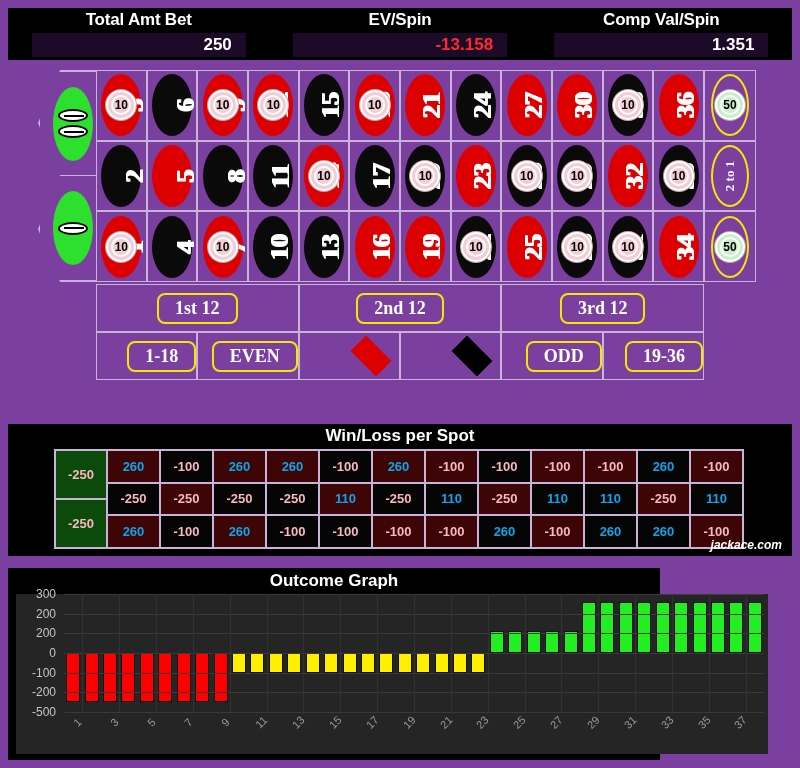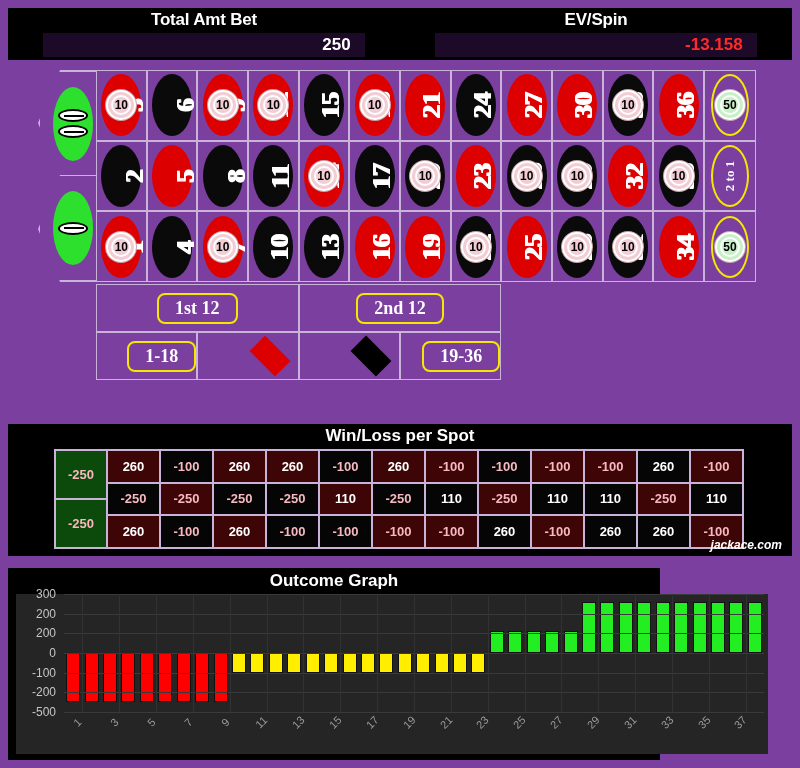--- a/index.html
+++ b/index.html
@@ -208,21 +208,21 @@
     grid-template-columns: repeat(12, 1fr);
     grid-template-rows: repeat(3, 1fr);
   }
   .wl-cell {
     border: 1px solid #c9b3d8;
     display: flex; align-items: center; justify-content: center;
     font-size: 13px; font-weight: bold;
   }
   .wl-cell.bg-red { background: #3d0505; }
   .wl-cell.bg-black { background: #050505; }
-  .wl-cell.pos { color: #ffffff; }
+  .wl-cell.pos { color: #0ea5e9; }
   .wl-cell.negv { color: #f7b8c0; }
   .watermark {
     position: absolute; right: 10px; bottom: 4px;
     color: #fff; font-size: 12px; font-style: italic; font-weight: bold;
   }
 
   
   .graph-panel {
     position: absolute; left: 8px; top: 568px;
     width: 652px; height: 192px;
@@ -288,20 +288,26 @@
     <div class="stat-valbox">
       <span class="stat-value">250</span>
     </div>
   </div>
   <div class="stat-cell">
     <div class="stat-label">EV/Spin</div>
     <div class="stat-valbox">
       <span class="stat-value neg">-13.158</span>
     </div>
   </div>
+  <div class="stat-cell">
+    <div class="stat-label">Comp Val/Spin</div>
+    <div class="stat-valbox">
+      <span class="stat-value">1.351</span>
+    </div>
+  </div>
 </div>
 
 <div class="table-area">
 
   <div class="zero-col">
     <div class="zero-cell z00">
       <div class="green-oval">
         <div class="zero-glyph"></div>
         <div class="zero-glyph"></div>
       </div>
@@ -565,35 +571,44 @@
       </div>
     </div>
 
   <div class="dozens" id="dozens">
       <div class="dozen-cell">
         <div class="pill">1st 12</div>
       </div>
       <div class="dozen-cell">
         <div class="pill">2nd 12</div>
       </div>
+      <div class="dozen-cell">
+        <div class="pill">3rd 12</div>
+      </div>
     </div>
 
   <div class="outside" id="outside">
       <div class="out-cell">
         <div class="pill">1-18</div>
       </div>
       <div class="out-cell">
+        <div class="pill">EVEN</div>
+      </div>
+      <div class="out-cell">
         <div class="dia-wrap">
           <div class="diamond red"></div>
         </div>
       </div>
       <div class="out-cell">
         <div class="dia-wrap">
           <div class="diamond black"></div>
         </div>
+      </div>
+      <div class="out-cell">
+        <div class="pill">ODD</div>
       </div>
       <div class="out-cell">
         <div class="pill">19-36</div>
       </div>
     </div>
 </div>
 
 <div class="wl-panel">
   <div class="wl-title">Win/Loss per Spot</div>
   <div class="wl-body">

